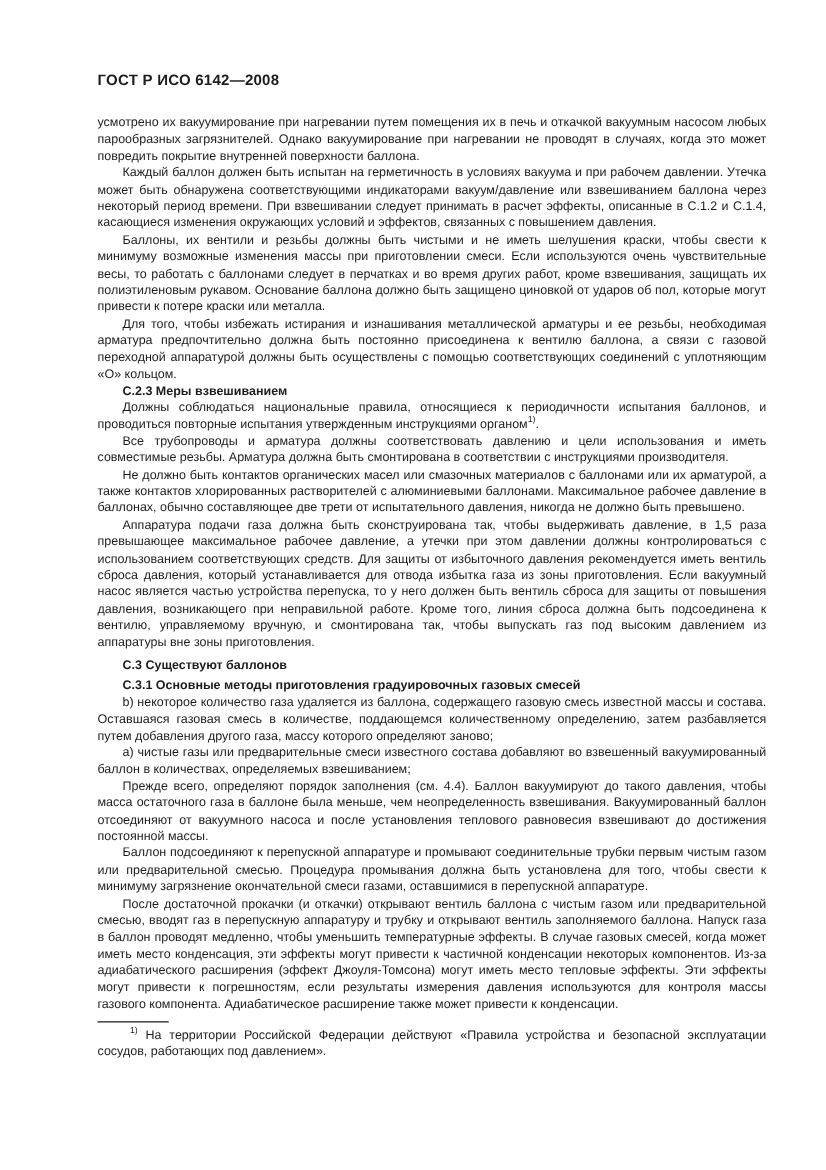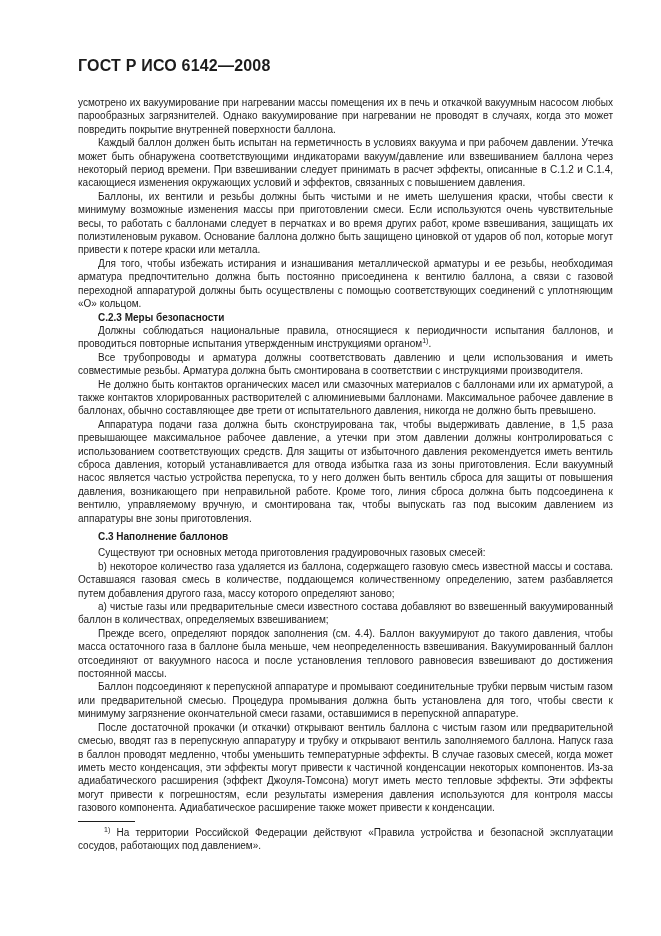--- a/index.html
+++ b/index.html
@@ -8,21 +8,21 @@
     width: 661px;
     height: 936px;
     background: #ffffff;
     box-sizing: border-box;
     padding: 57px 48px 0 78px;
     overflow: hidden;
     font-family: "Liberation Sans", sans-serif;
     color: #1c1c1c;
   }
   .doc-header {
-    font-size: 16px;
+    font-size: 12px;
     font-weight: bold;
     letter-spacing: 0.2px;
     margin: 0 0 21px 0;
   }
   .body-text p {
     margin: 0;
     font-size: 10px;
     line-height: 13.4px;
     text-align: justify;
   }
@@ -51,31 +51,31 @@
   }
 </style>
 </head>
 <body>
 
 <div class="page">
 
   <div class="doc-header">ГОСТ Р ИСО 6142—2008</div>
 
   <div class="body-text">
-    <p class="cont">усмотрено их вакуумирование при нагревании массы помещения их в печь и откачкой вакуумным насосом любых парообразных загрязнителей. Однако вакуумирование при нагревании не проводят в случаях, когда это может повредить покрытие внутренней поверхности баллона.</p>
+    <p class="cont">усмотрено их вакуумирование при нагревании путем помещения их в печь и откачкой вакуумным насосом любых парообразных загрязнителей. Однако вакуумирование при нагревании не проводят в случаях, когда это может повредить покрытие внутренней поверхности баллона.</p>
     <p class="para">Каждый баллон должен быть испытан на герметичность в условиях вакуума и при рабочем давлении. Утечка может быть обнаружена соответствующими индикаторами вакуум/давление или взвешиванием баллона через некоторый период времени. При взвешивании следует принимать в расчет эффекты, описанные в С.1.2 и С.1.4, касающиеся изменения окружающих условий и эффектов, связанных с повышением давления.</p>
     <p class="para">Баллоны, их вентили и резьбы должны быть чистыми и не иметь шелушения краски, чтобы свести к минимуму возможные изменения массы при приготовлении смеси. Если используются очень чувствительные весы, то работать с баллонами следует в перчатках и во время других работ, кроме взвешивания, защищать их полиэтиленовым рукавом. Основание баллона должно быть защищено циновкой от ударов об пол, которые могут привести к потере краски или металла.</p>
     <p class="para">Для того, чтобы избежать истирания и изнашивания металлической арматуры и ее резьбы, необходимая арматура предпочтительно должна быть постоянно присоединена к вентилю баллона, а связи с газовой переходной аппаратурой должны быть осуществлены с помощью соответствующих соединений с уплотняющим «О» кольцом.</p>
-    <p class="heading">С.2.3 Меры безопасности</p>
+    <p class="heading">С.2.3 Меры взвешиванием</p>
     <p class="para"><span>Должны соблюдаться национальные правила, относящиеся к периодичности испытания баллонов, и проводиться повторные испытания утвержденным инструкциями органом</span><sup class="fnref">1)</sup><span>.</span></p>
     <p class="para">Все трубопроводы и арматура должны соответствовать давлению и цели использования и иметь совместимые резьбы. Арматура должна быть смонтирована в соответствии с инструкциями производителя.</p>
     <p class="para">Не должно быть контактов органических масел или смазочных материалов с баллонами или их арматурой, а также контактов хлорированных растворителей с алюминиевыми баллонами. Максимальное рабочее давление в баллонах, обычно составляющее две трети от испытательного давления, никогда не должно быть превышено.</p>
     <p class="para">Аппаратура подачи газа должна быть сконструирована так, чтобы выдерживать давление, в 1,5 раза превышающее максимальное рабочее давление, а утечки при этом давлении должны контролироваться с использованием соответствующих средств. Для защиты от избыточного давления рекомендуется иметь вентиль сброса давления, который устанавливается для отвода избытка газа из зоны приготовления. Если вакуумный насос является частью устройства перепуска, то у него должен быть вентиль сброса для защиты от повышения давления, возникающего при неправильной работе. Кроме того, линия сброса должна быть подсоединена к вентилю, управляемому вручную, и смонтирована так, чтобы выпускать газ под высоким давлением из аппаратуры вне зоны приготовления.</p>
-    <p class="h-section">С.3 Наполнение баллонов</p>
-    <p class="para">Существуют три основных метода приготовления градуировочных газовых смесей:</p>
+    <p class="h-section">С.3 Существуют баллонов</p>
+    <p class="heading">С.3.1 Основные методы приготовления градуировочных газовых смесей</p>
     <p class="para">b) некоторое количество газа удаляется из баллона, содержащего газовую смесь известной массы и состава. Оставшаяся газовая смесь в количестве, поддающемся количественному определению, затем разбавляется путем добавления другого газа, массу которого определяют заново;</p>
     <p class="para">a) чистые газы или предварительные смеси известного состава добавляют во взвешенный вакуумированный баллон в количествах, определяемых взвешиванием;</p>
     <p class="para">Прежде всего, определяют порядок заполнения (см. 4.4). Баллон вакуумируют до такого давления, чтобы масса остаточного газа в баллоне была меньше, чем неопределенность взвешивания. Вакуумированный баллон отсоединяют от вакуумного насоса и после установления теплового равновесия взвешивают до достижения постоянной массы.</p>
     <p class="para">Баллон подсоединяют к перепускной аппаратуре и промывают соединительные трубки первым чистым газом или предварительной смесью. Процедура промывания должна быть установлена для того, чтобы свести к минимуму загрязнение окончательной смеси газами, оставшимися в перепускной аппаратуре.</p>
     <p class="para">После достаточной прокачки (и откачки) открывают вентиль баллона с чистым газом или предварительной смесью, вводят газ в перепускную аппаратуру и трубку и открывают вентиль заполняемого баллона. Напуск газа в баллон проводят медленно, чтобы уменьшить температурные эффекты. В случае газовых смесей, когда может иметь место конденсация, эти эффекты могут привести к частичной конденсации некоторых компонентов. Из-за адиабатического расширения (эффект Джоуля-Томсона) могут иметь место тепловые эффекты. Эти эффекты могут привести к погрешностям, если результаты измерения давления используются для контроля массы газового компонента. Адиабатическое расширение также может привести к конденсации.</p>
   </div>
 
   <div class="footnote-area">
     <div class="fn-rule"></div>
     <p class="footnote"><sup class="fnmark">1)</sup><span> На территории Российской Федерации действуют «Правила устройства и безопасной эксплуатации сосудов, работающих под давлением».</span></p>

